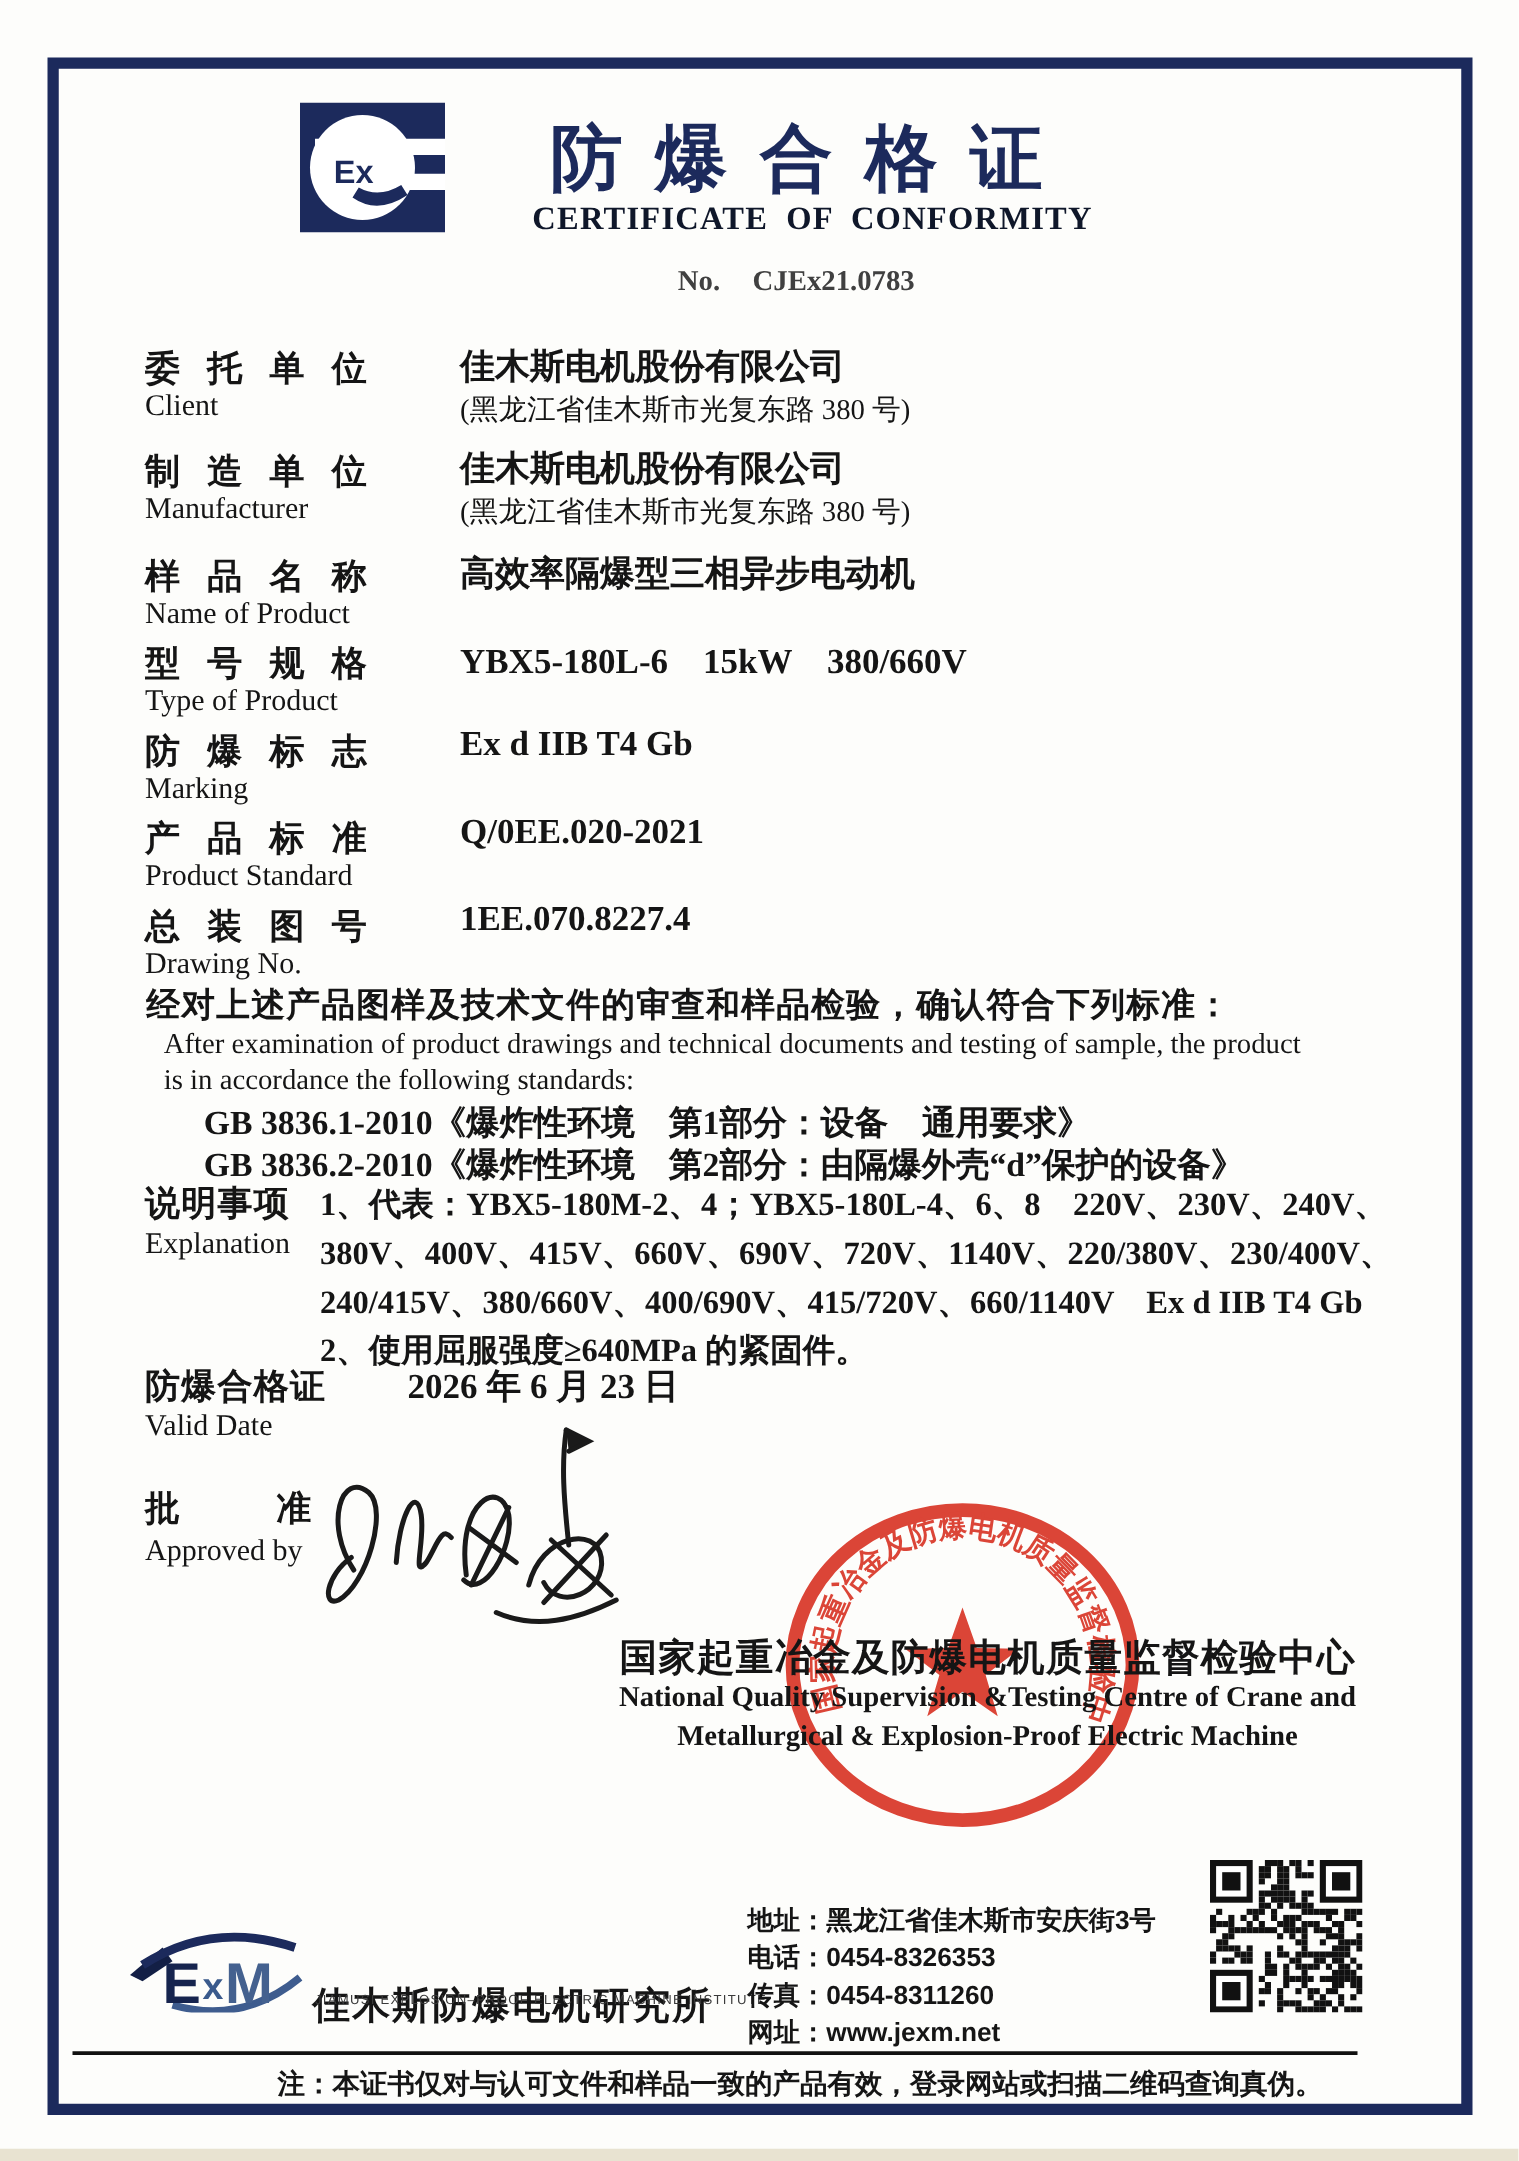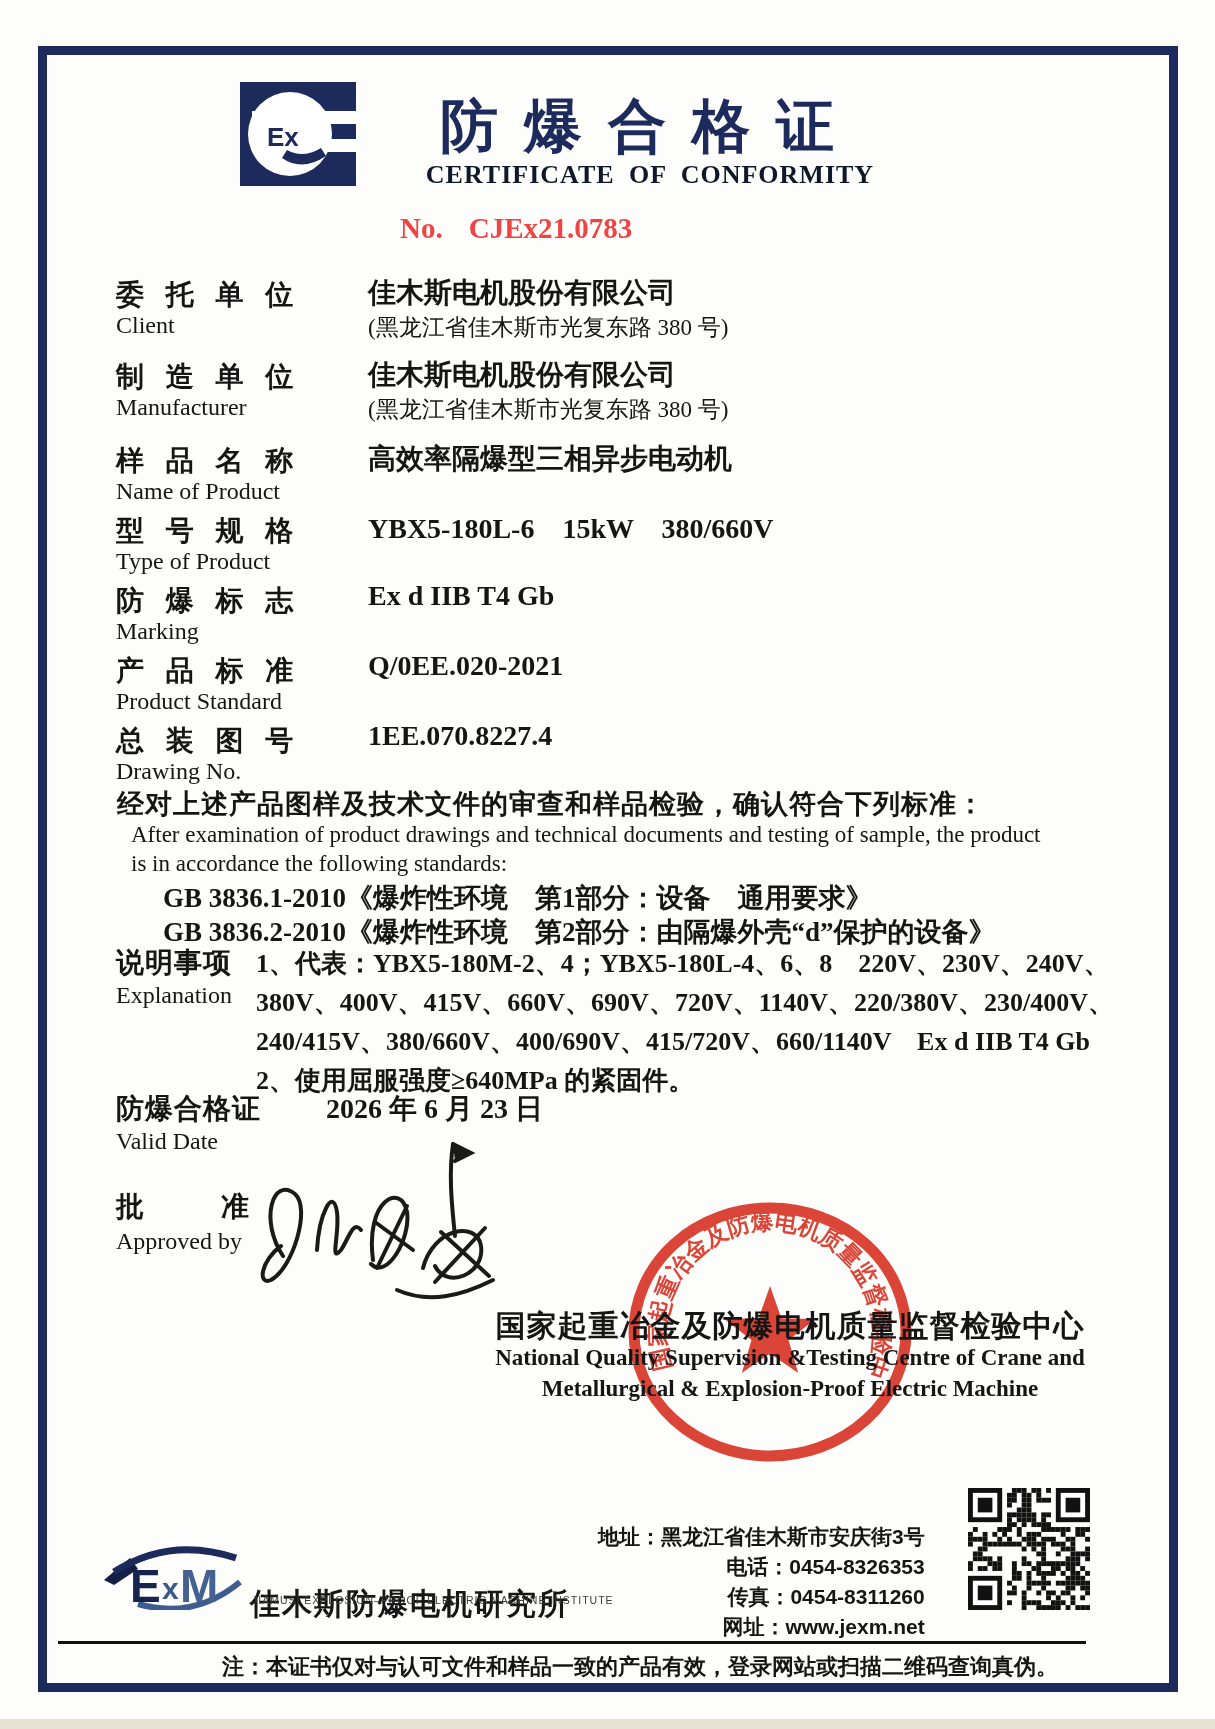--- a/index.html
+++ b/index.html
@@ -5,22 +5,22 @@
   html,body{margin:0;padding:0;background:#ffffff;}
   #page{position:relative;width:1215px;height:1729px;background:#fdfdfb;overflow:hidden;
         font-family:"Liberation Sans",sans-serif;color:#151515;}
   .abs{position:absolute;}
   #frame{left:38px;top:46px;width:1122px;height:1628px;border:9px solid #1c2a5c;}
   
   .title-zh{left:390px;top:88px;width:520px;text-align:center;font-size:58px;font-weight:bold;
             letter-spacing:26px;color:#1c2a5c;white-space:nowrap;}
   .title-en{left:390px;top:160px;width:520px;text-align:center;font-size:26px;font-weight:bold;
             letter-spacing:1px;word-spacing:7px;color:#0f172a;font-family:"Liberation Serif",serif;}
-  .cert-no{left:400px;top:212px;width:500px;font-size:29px;font-weight:bold;
-           font-family:"Liberation Serif",serif;color:#ef4444;}
+  .cert-no{left:400px;top:212px;width:500px;text-align:center;font-size:23px;font-weight:bold;
+           font-family:"Liberation Serif",serif;color:#404040;}
   .cert-no span{margin-right:26px;}
   
   .zh-label{left:116px;font-size:28px;font-weight:bold;letter-spacing:7px;white-space:nowrap;}
   .en-label{left:116px;font-size:24px;font-family:"Liberation Serif",serif;white-space:nowrap;}
   .value{left:368px;font-size:28px;font-weight:bold;font-family:"Liberation Serif",serif;white-space:nowrap;}
   .note{left:368px;font-size:23px;font-family:"Liberation Serif",serif;white-space:nowrap;}
   
   .stmt-zh{left:117px;top:786px;font-size:27px;font-weight:bold;letter-spacing:1px;white-space:nowrap;}
   .stmt-en{left:119px;font-size:23px;font-family:"Liberation Serif",serif;white-space:nowrap;margin-left:12px;}
   .gb-line{left:163px;font-size:27px;font-weight:bold;font-family:"Liberation Serif",serif;white-space:nowrap;}
@@ -32,21 +32,21 @@
   #stamp{left:625px;top:1196px;opacity:.88;mix-blend-mode:multiply;}
   .issuer-zh{left:430px;top:1306px;width:720px;text-align:center;font-size:30px;font-weight:bold;
              letter-spacing:1px;white-space:nowrap;}
   .issuer-en{left:430px;width:720px;text-align:center;font-size:23px;font-weight:bold;
              font-family:"Liberation Serif",serif;white-space:nowrap;}
   .issue-date{left:440px;top:1412px;width:620px;text-align:center;font-size:26px;font-weight:bold;
               font-family:"Liberation Serif",serif;letter-spacing:2px;}
   
   .inst-zh{left:250px;top:1552px;font-size:30px;font-weight:bold;letter-spacing:2px;white-space:nowrap;margin-top:32px;}
   .inst-en{left:252px;top:1594px;font-size:10.5px;letter-spacing:1px;color:#3a3a3a;white-space:nowrap;}
-  .contacts{left:598px;top:1522px;font-size:21px;font-weight:bold;line-height:30px;white-space:nowrap;text-align:right;}
+  .contacts{left:598px;top:1522px;font-size:21px;font-weight:bold;line-height:30px;white-space:nowrap;}
   #qr{left:968px;top:1488px;}
   #divider{left:58px;top:1641px;width:1028px;height:3px;background:#111;}
   .foot-note{left:222px;top:1652px;font-size:22px;font-weight:bold;white-space:nowrap;}
   #bottom-strip{left:0;top:1719px;width:1215px;height:10px;background:#ddd5ba;opacity:.65;}
 </style>
 </head>
 <body>
 
 <div id="page">
   <div id="frame" class="abs"></div>

